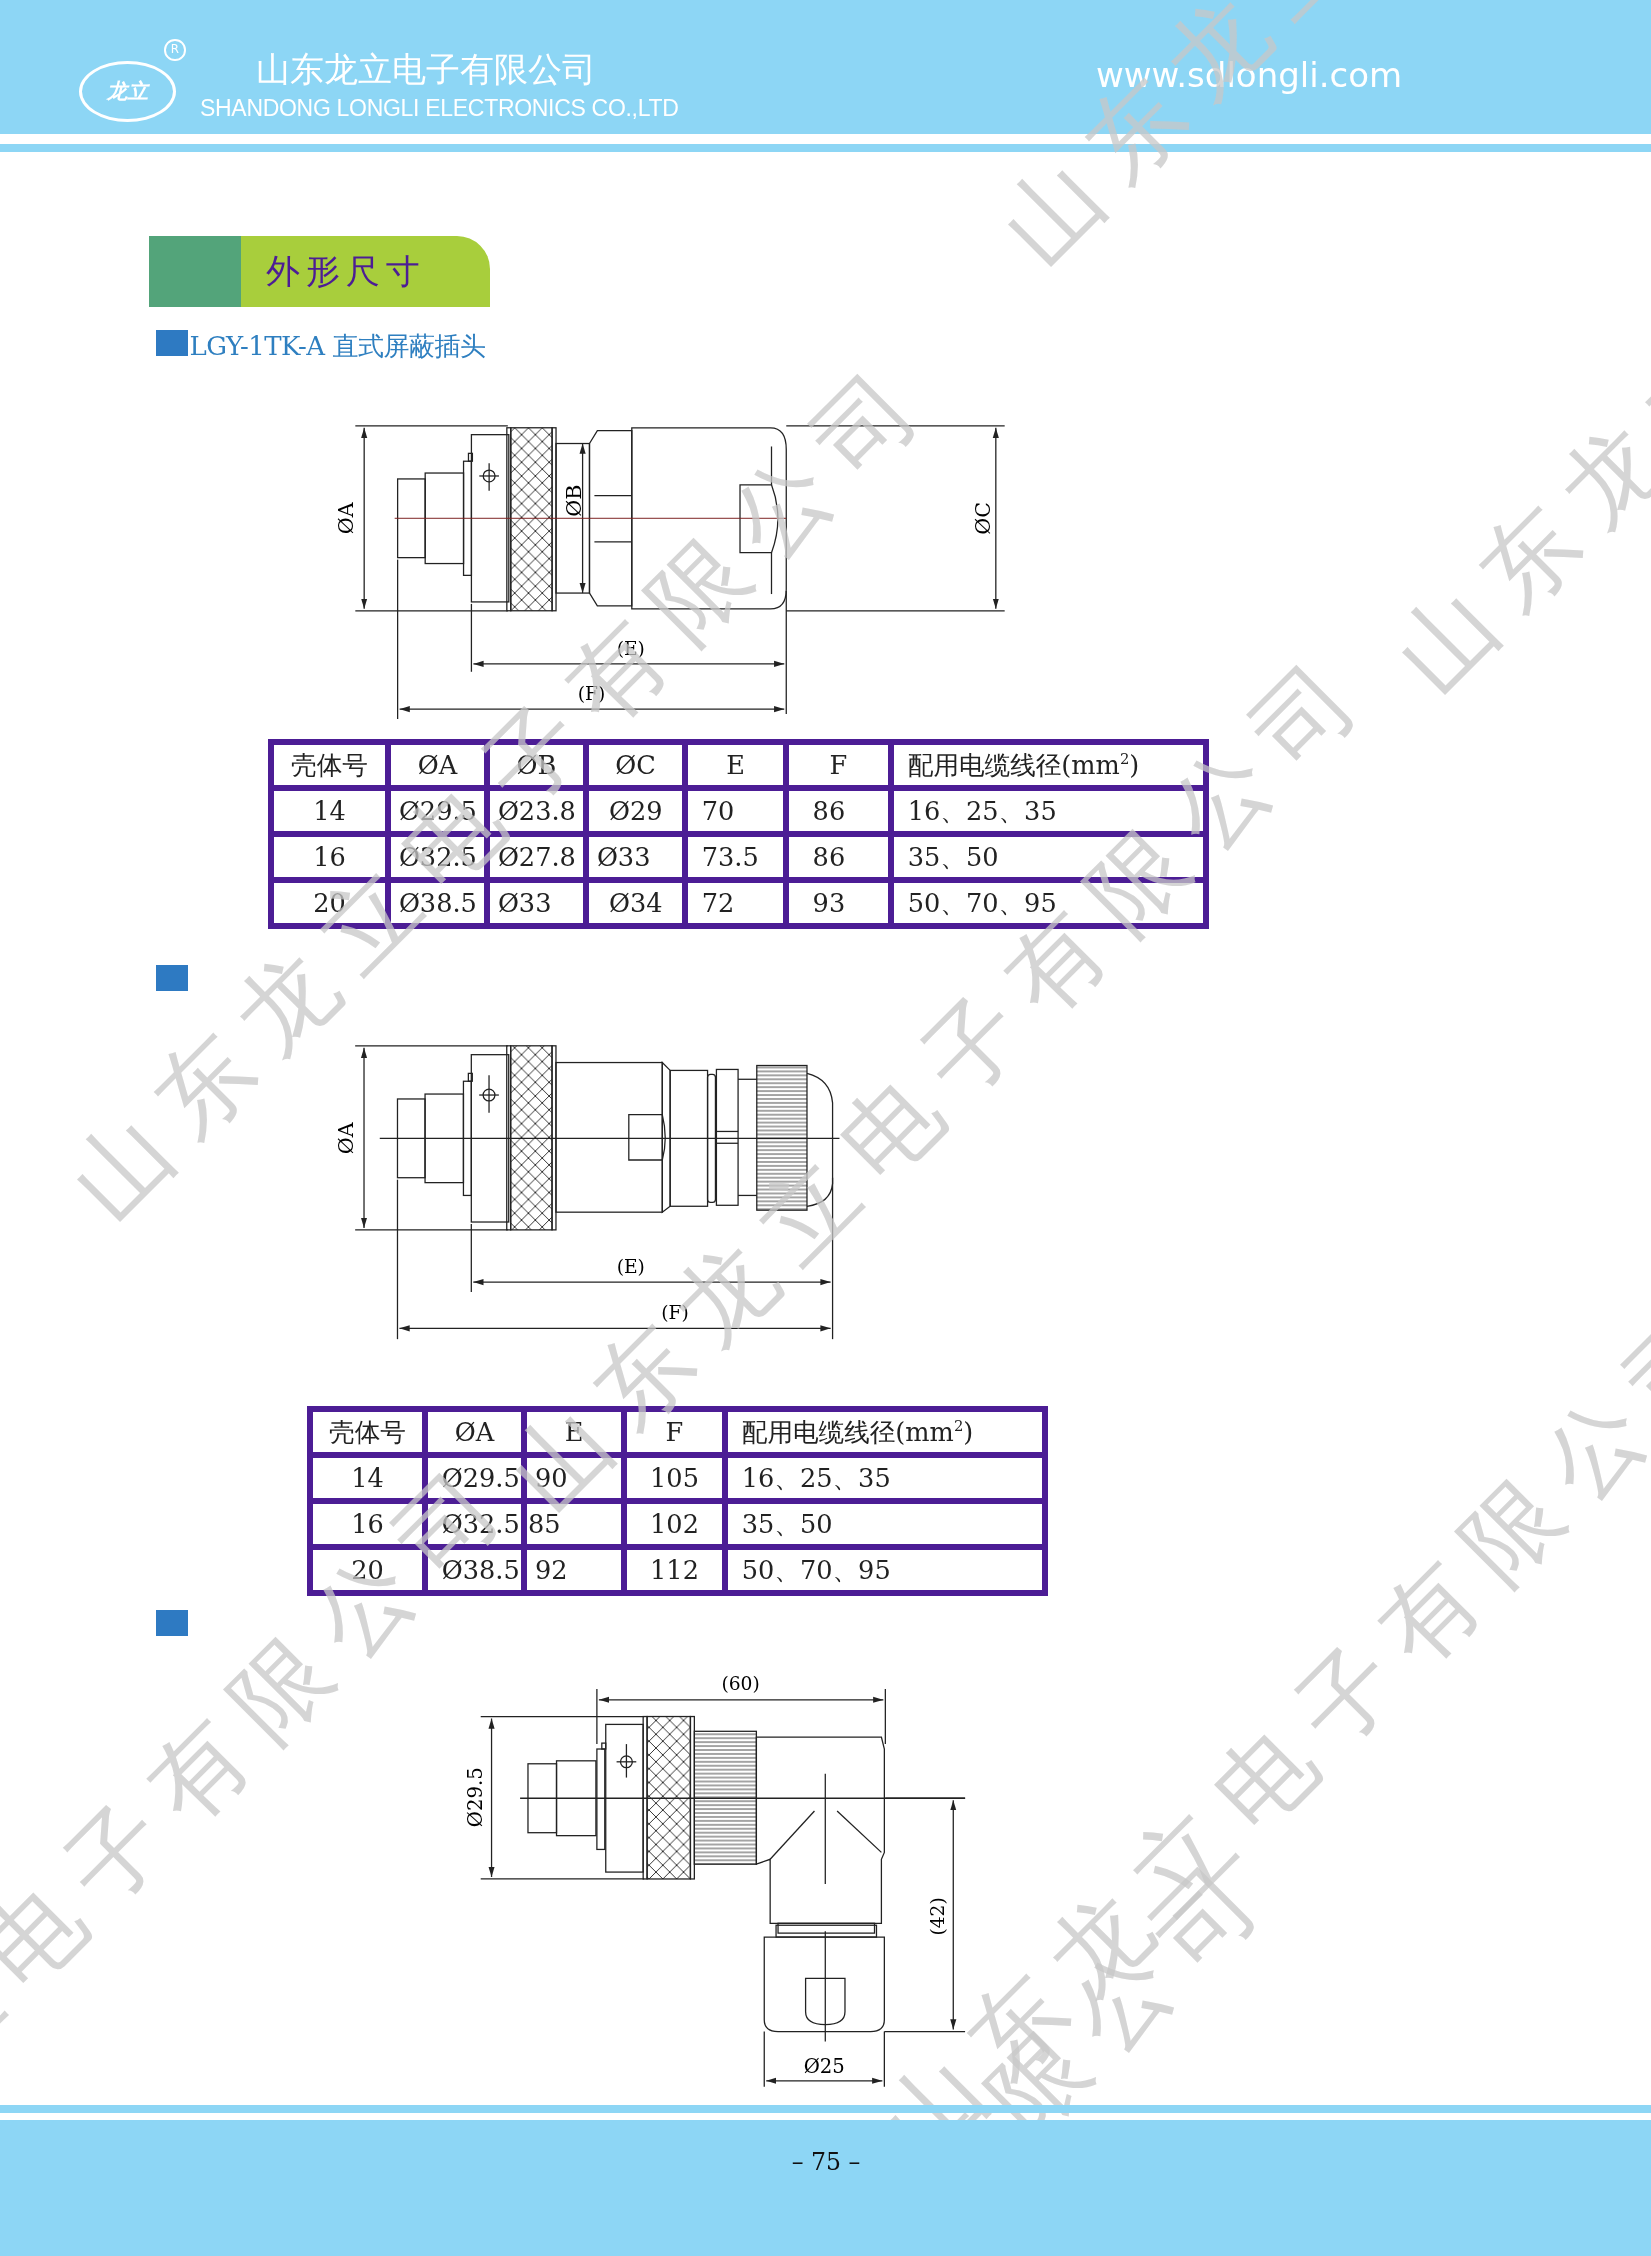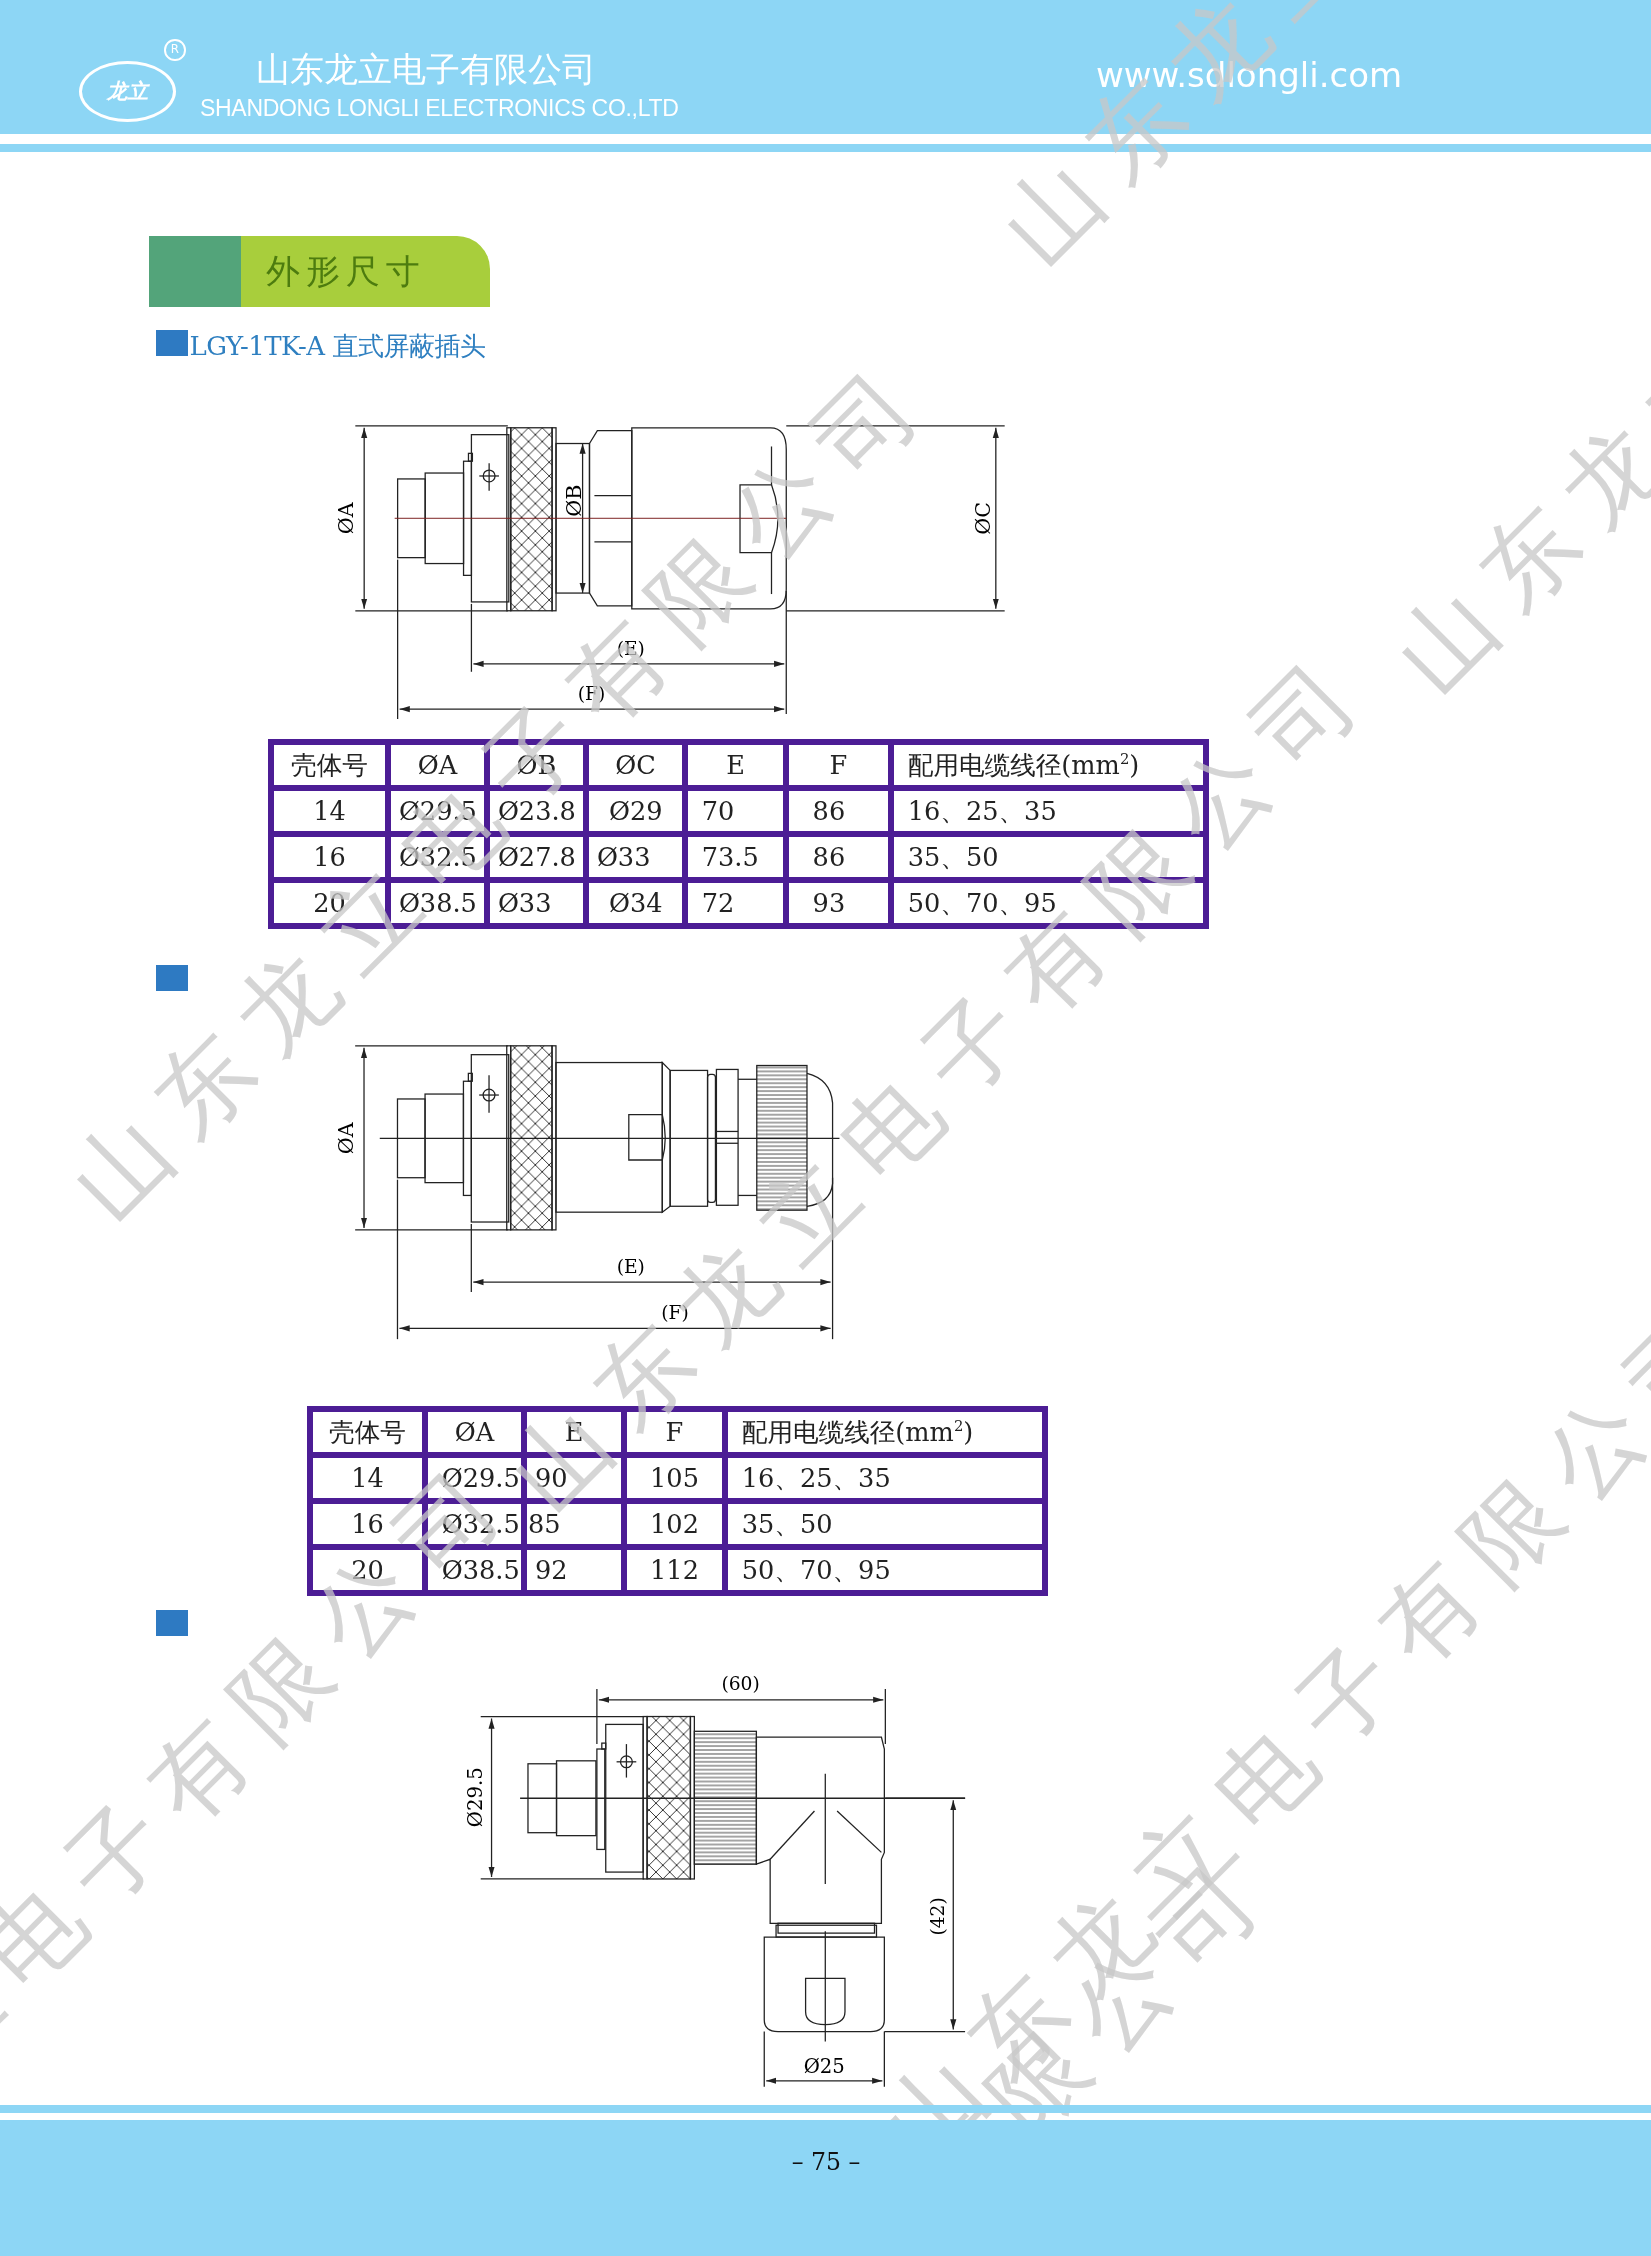--- a/index.html
+++ b/index.html
@@ -14,21 +14,21 @@
   .cname{left:256px;top:47px;color:#fff;font-family:"DejaVu Sans",sans-serif;font-size:34px;letter-spacing:0px;}
   .ename{left:200px;top:95px;color:#fff;font-family:"Liberation Sans",sans-serif;font-size:23px;letter-spacing:-0.3px;}
   .url{left:1096px;top:55px;color:#fff;font-family:"DejaVu Sans",sans-serif;font-size:34px;}
   
   .ftr-line{left:0;top:2105px;width:1652px;height:7.9px;background:#8dd6f5;}
   .ftr{left:0;top:2120px;width:1652px;height:137px;background:#8dd6f5;}
   .pageno{left:0;top:2148px;width:1652px;text-align:center;font-size:23.6px;color:#111;}
   
   .tab-dark{left:149px;top:236px;width:93px;height:71px;background:#53a47a;}
   .tab-light{left:241px;top:236px;width:249px;height:71px;background:#a8ce3c;border-top-right-radius:33px;}
-  .tab-text{left:266px;top:249px;color:#4d7c0f;font-size:34px;letter-spacing:5.9px;font-family:"DejaVu Serif",serif;}
+  .tab-text{left:266px;top:249px;color:#4c1d95;font-size:34px;letter-spacing:5.9px;font-family:"DejaVu Serif",serif;}
   
   .h2{left:156px;font-size:26px;color:#2e7fc0;font-family:"DejaVu Serif",serif;white-space:nowrap;letter-spacing:-0.5px;}
   .h2 .sq{display:inline-block;width:31.5px;height:25.6px;background:#2e7ac2;margin-right:2px;vertical-align:-1px;}
   
   table.spec{position:absolute;border-collapse:collapse;font-size:25.6px;color:#222;font-family:"DejaVu Serif",serif;}
   table.spec td{border:6px solid #4c1d95;height:40px;padding:0 0 0 13.8px;white-space:nowrap;vertical-align:middle;}
   table.spec td.c{text-align:center;padding:0;}
   sup{font-size:14.8px;}
   
   .wm{position:absolute;color:#c8c8c8;opacity:0.75;font-size:95px;font-family:"DejaVu Sans",sans-serif;white-space:nowrap;transform-origin:0 0;transform:rotate(-45deg);letter-spacing:21.7px;pointer-events:none;}

